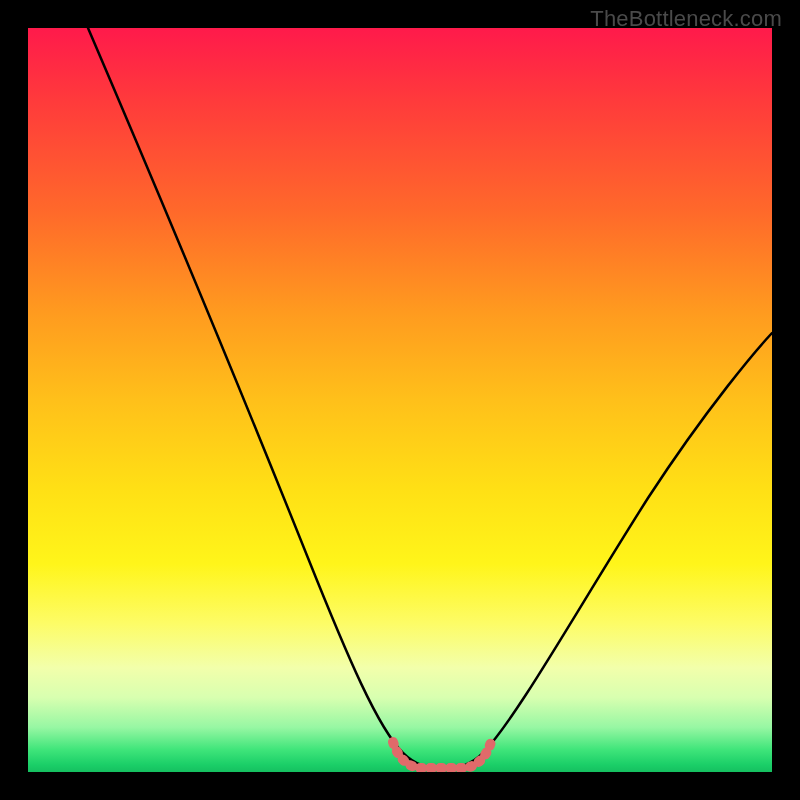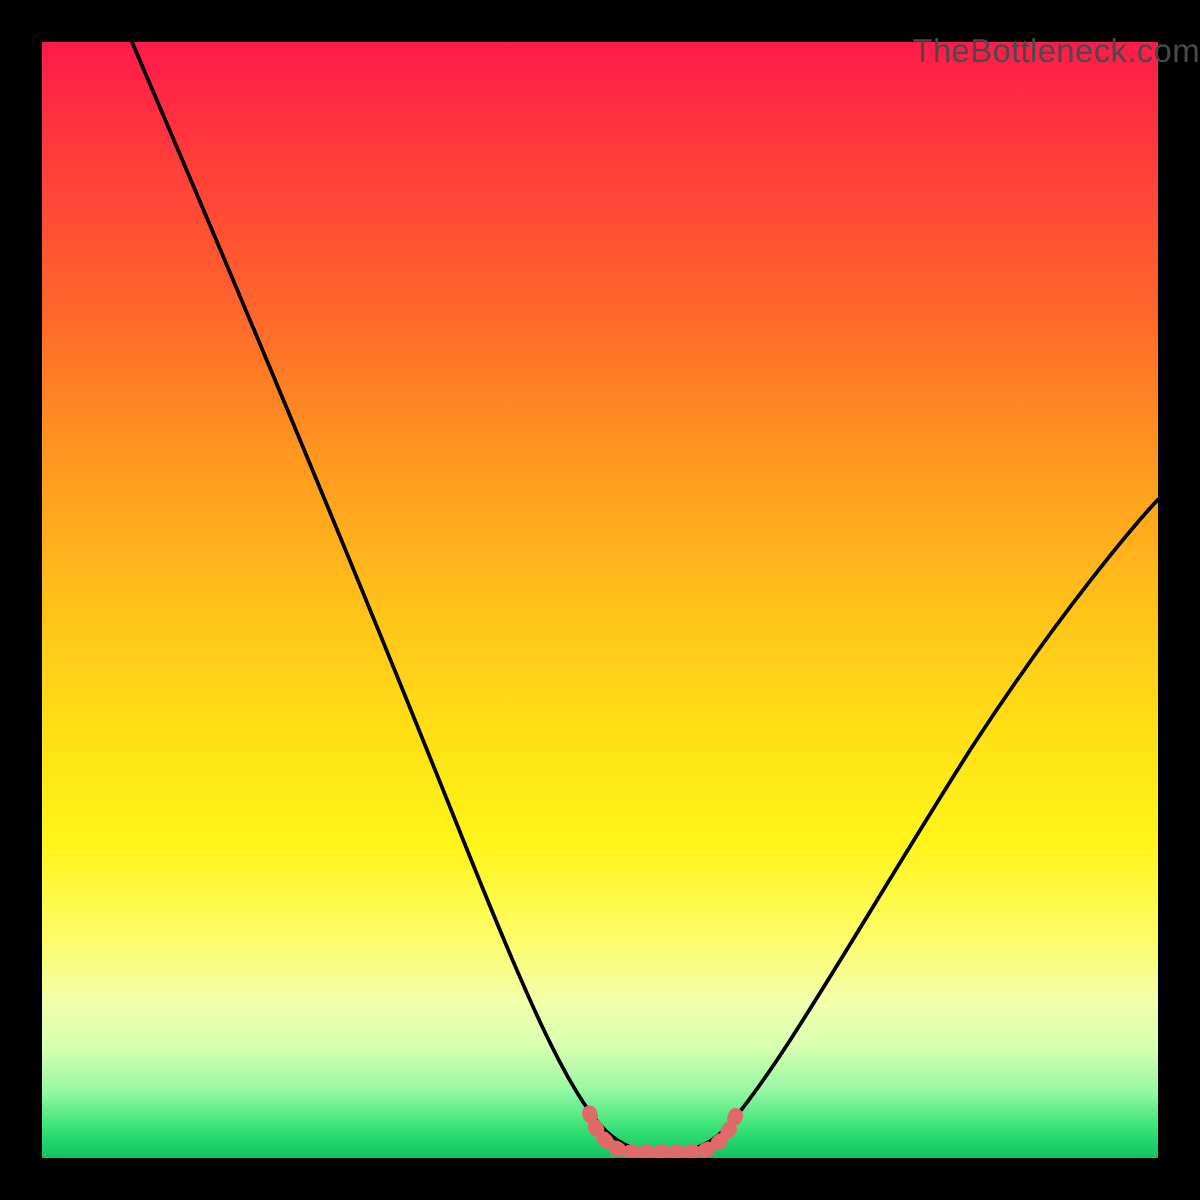--- a/index.html
+++ b/index.html
@@ -41,27 +41,26 @@
       #f2ffab 86%,
       #d8ffb0 90%,
       #97f7a3 94%,
       #3fe57a 97%,
       #1bcf68 99%,
       #15c060 100%);
   }
   .watermark {
     position: absolute;
     top: 6px;
-    right: 0;
+    right: 18px;
     color: #4a4a4a;
     font-size: 22px;
     font-weight: 500;
     letter-spacing: 0.2px;
     user-select: none;
-    margin-top: 15px;
   }
   svg.curve {
     position: absolute;
     inset: 0;
   }
 </style>
 </head>
 <body>
 
 <div class="frame">

